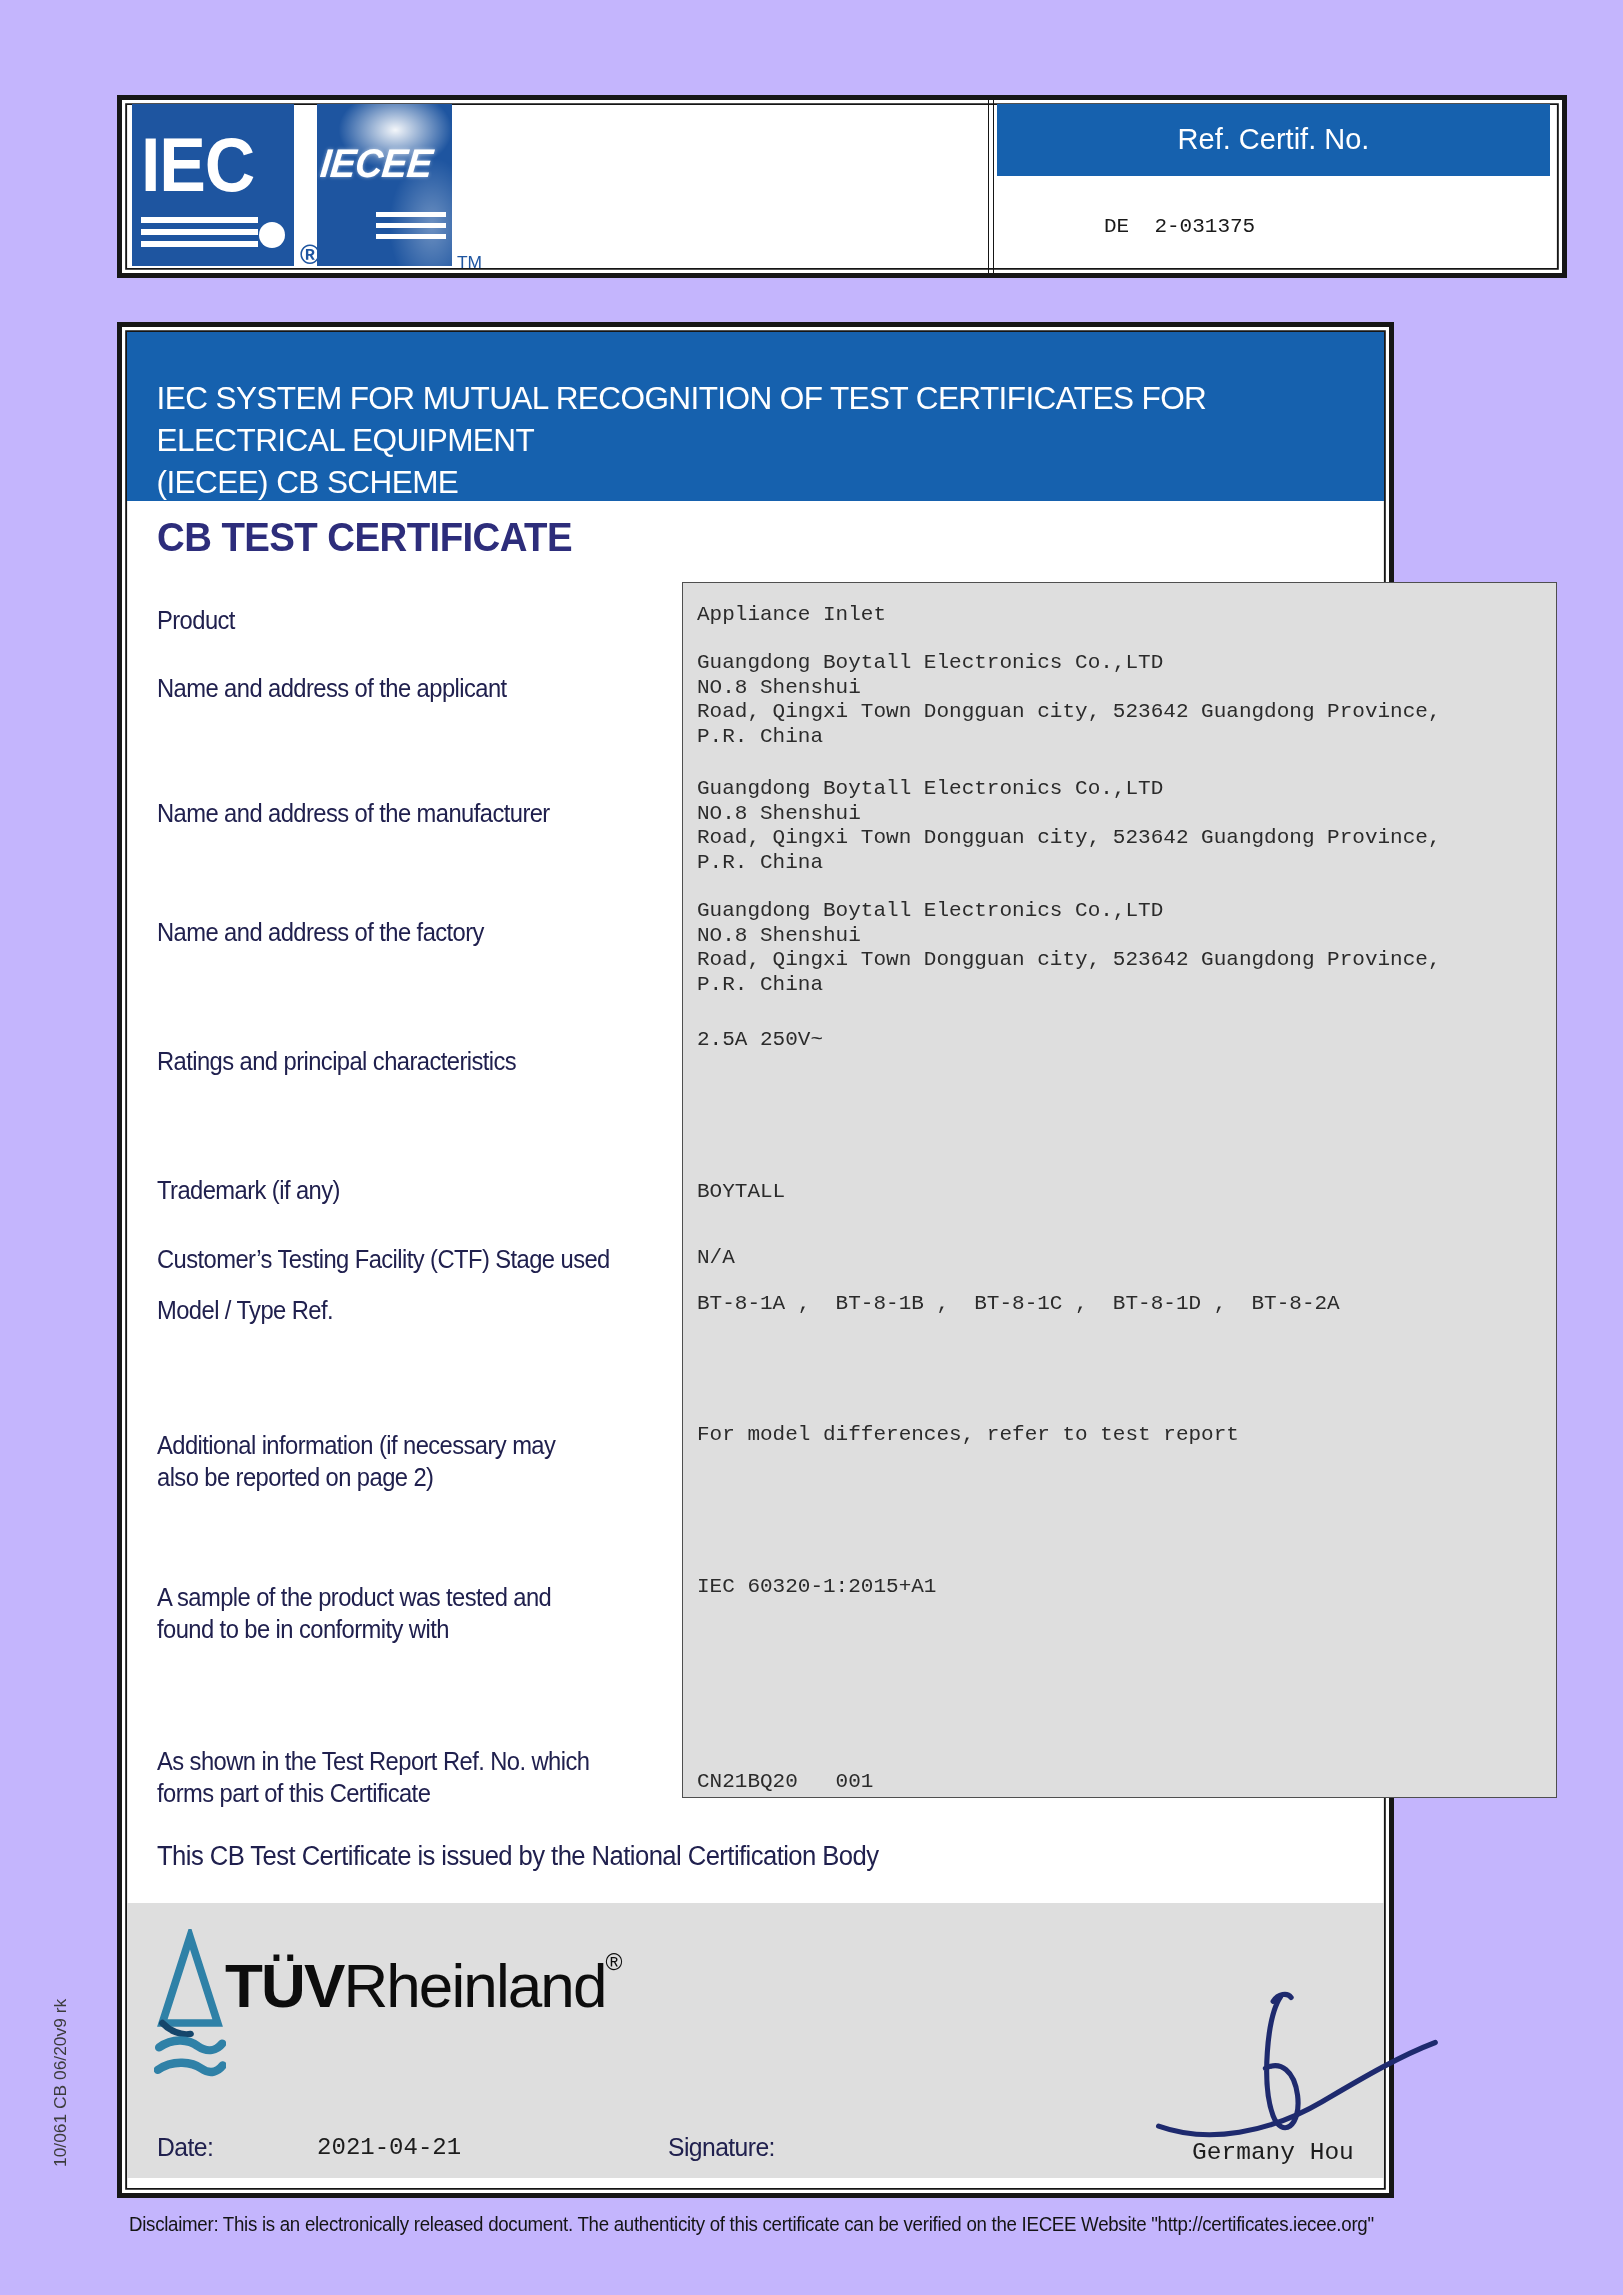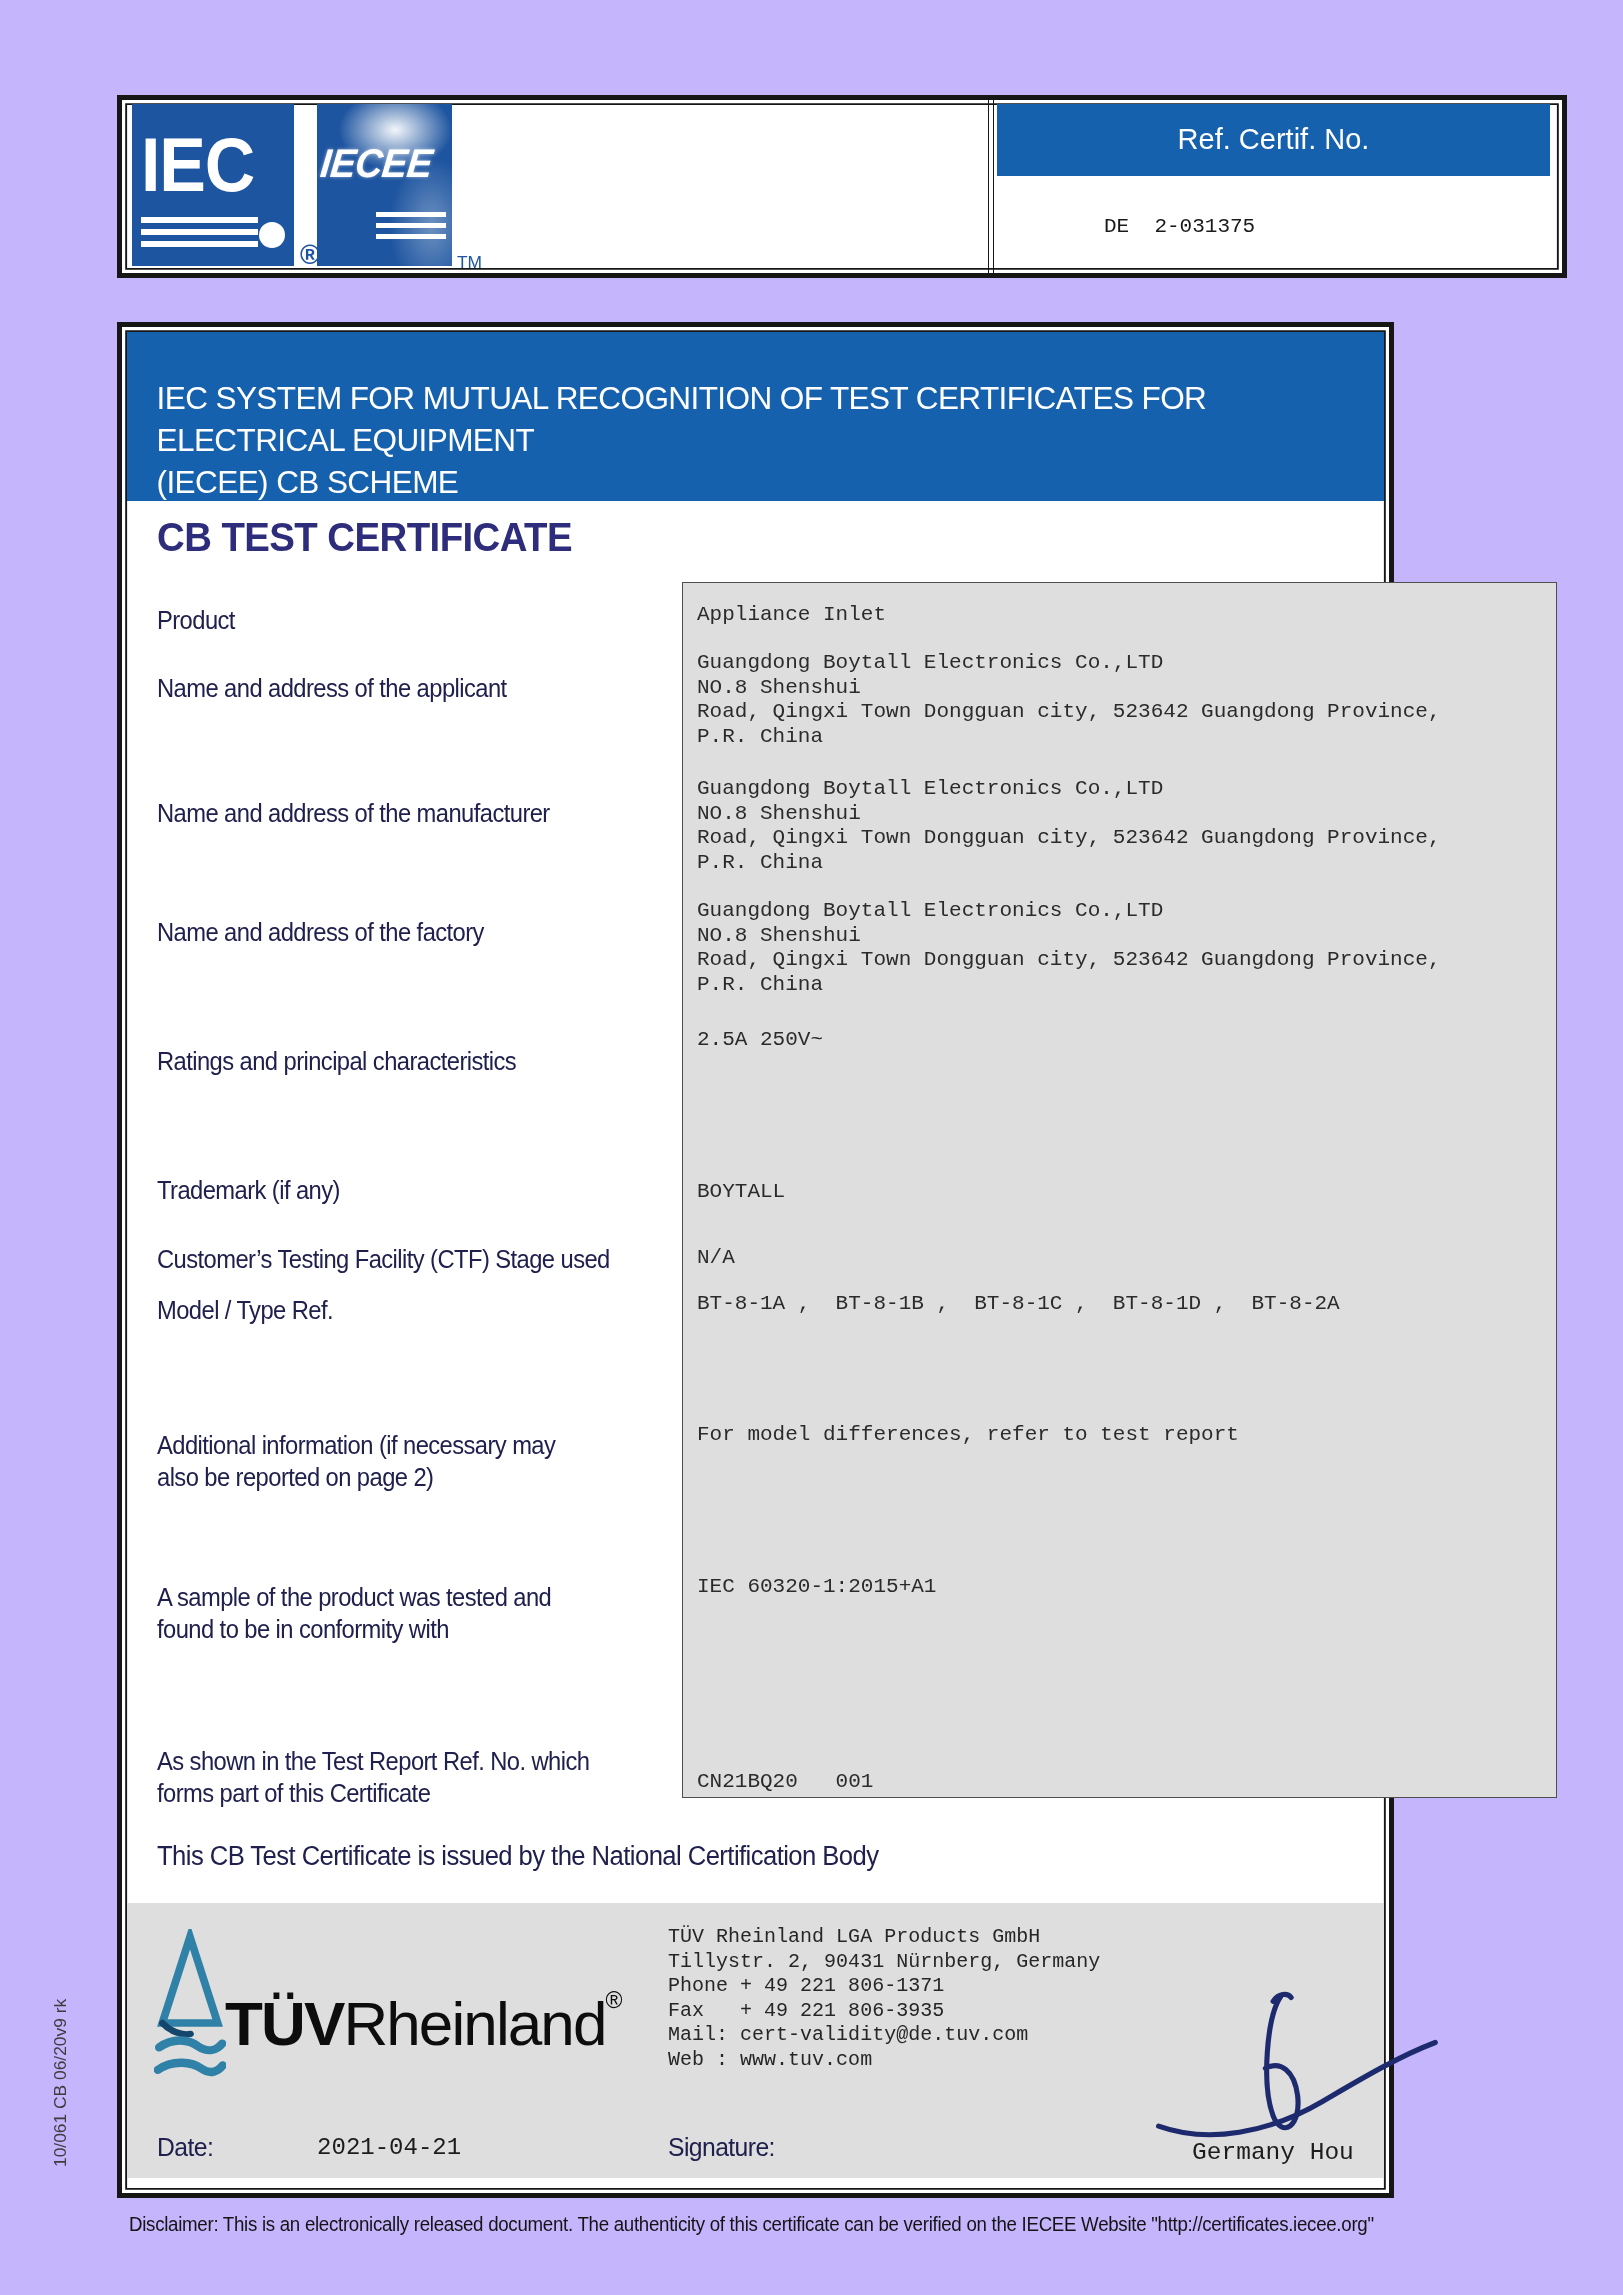--- a/index.html
+++ b/index.html
@@ -49,21 +49,21 @@
 
   .value-panel{position:absolute;left:560px;top:255px;width:875px;height:1216px;background:var(--panel_gray);border:1.9px solid #4f4f4f;}
   .field-label{position:absolute;left:35px;color:var(--navy_text);font-size:25px;letter-spacing:-0.6px;line-height:32px;white-space:pre-line;transform:scaleX(.95);transform-origin:left top;}
   .field-value{position:absolute;left:575px;color:var(--ink);font-family:"Liberation Mono","DejaVu Sans Mono",monospace;font-size:21px;line-height:24.5px;white-space:pre;}
 
   .issued-line{position:absolute;left:35px;top:1514px;color:var(--navy_text);font-size:27px;letter-spacing:-0.6px;transform:scaleX(.95);transform-origin:left top;}
 
   
   .ncb-strip{position:absolute;left:5.1px;right:5.1px;top:1576px;height:275px;background:var(--footer_gray);}
   .tuv-triangle{position:absolute;left:27px;top:26px;}
-  .tuv-wordmark{position:absolute;left:98px;top:46px;color:#0d0d0d;font-size:62px;letter-spacing:-1.9px;white-space:nowrap;margin-top:38px;}
+  .tuv-wordmark{position:absolute;left:98px;top:46px;color:#0d0d0d;font-size:62px;letter-spacing:-1.9px;white-space:nowrap;}
   .tuv-wordmark .b{font-weight:bold;}
   .tuv-wordmark sup{font-size:23px;vertical-align:37px;letter-spacing:0;}
   .ncb-address{position:absolute;left:541px;top:22px;color:#262626;font-family:"Liberation Mono","DejaVu Sans Mono",monospace;font-size:20px;line-height:24.5px;white-space:pre;}
   .signature-svg{position:absolute;left:1020px;top:84px;}
   .date-label,.sig-label{position:absolute;color:var(--navy_text);font-size:26px;letter-spacing:-0.6px;transform:scaleX(.95);transform-origin:left top;}
   .date-label{left:30px;top:229px;}
   .sig-label{left:541px;top:229px;}
   .date-value{position:absolute;left:190px;top:231px;font-family:"Liberation Mono","DejaVu Sans Mono",monospace;font-size:24px;color:#1c1c1c;white-space:pre;}
   .signer-name{position:absolute;left:1065px;top:236px;font-family:"Liberation Mono","DejaVu Sans Mono",monospace;font-size:24.5px;color:#1c1c1c;white-space:pre;}
 
@@ -149,26 +149,20 @@
     <div class="issued-line">This CB Test Certificate is issued by the National Certification Body</div>
 
     <div class="ncb-strip">
       <svg class="tuv-triangle" width="72" height="161" viewBox="0 0 112 250">
         <path d="M56,12 L99,146 L13,146 Z" fill="none" stroke="#2f81a7" stroke-width="12" stroke-linejoin="miter"></path>
         <path d="M13,146 C 24,158 42,166 57,163" fill="none" stroke="#15466b" stroke-width="10" stroke-linecap="round"></path>
         <path d="M8,184 C 30,168 55,172 68,182 C 84,193 98,188 106,178" fill="none" stroke="#2f81a7" stroke-width="13" stroke-linecap="round"></path>
         <path d="M6,219 C 30,202 60,207 74,217 C 88,227 100,221 107,212" fill="none" stroke="#2f81a7" stroke-width="13" stroke-linecap="round"></path>
       </svg>
       <div class="tuv-wordmark"><span class="b">TÜV</span><span>Rheinland</span><sup>®</sup></div>
-      <div class="ncb-address">TÜV Rheinland LGA Products GmbH
-Tillystr. 2, 90431 Nürnberg, Germany
-Phone + 49 221 806-1371
-Fax   + 49 221 806-3935
-Mail: cert-validity@de.tuv.com
-Web : www.tuv.com</div>
       <svg class="signature-svg" width="296" height="158" viewBox="0 0 460 245">
         <g fill="none" stroke="#1e2a6e" stroke-width="8" stroke-linecap="round">
           <path d="M208,14 C 186,46 178,152 196,200 C 210,236 240,216 234,168 C 229,130 208,114 184,126"></path>
           <path d="M196,22 C 204,10 218,8 224,16"></path>
           <path d="M18,216 C 96,244 190,226 272,178 C 330,144 390,108 448,86"></path>
         </g>
       </svg>
       <div class="date-label">Date:</div>
       <div class="date-value">2021-04-21</div>
       <div class="sig-label">Signature:</div>

